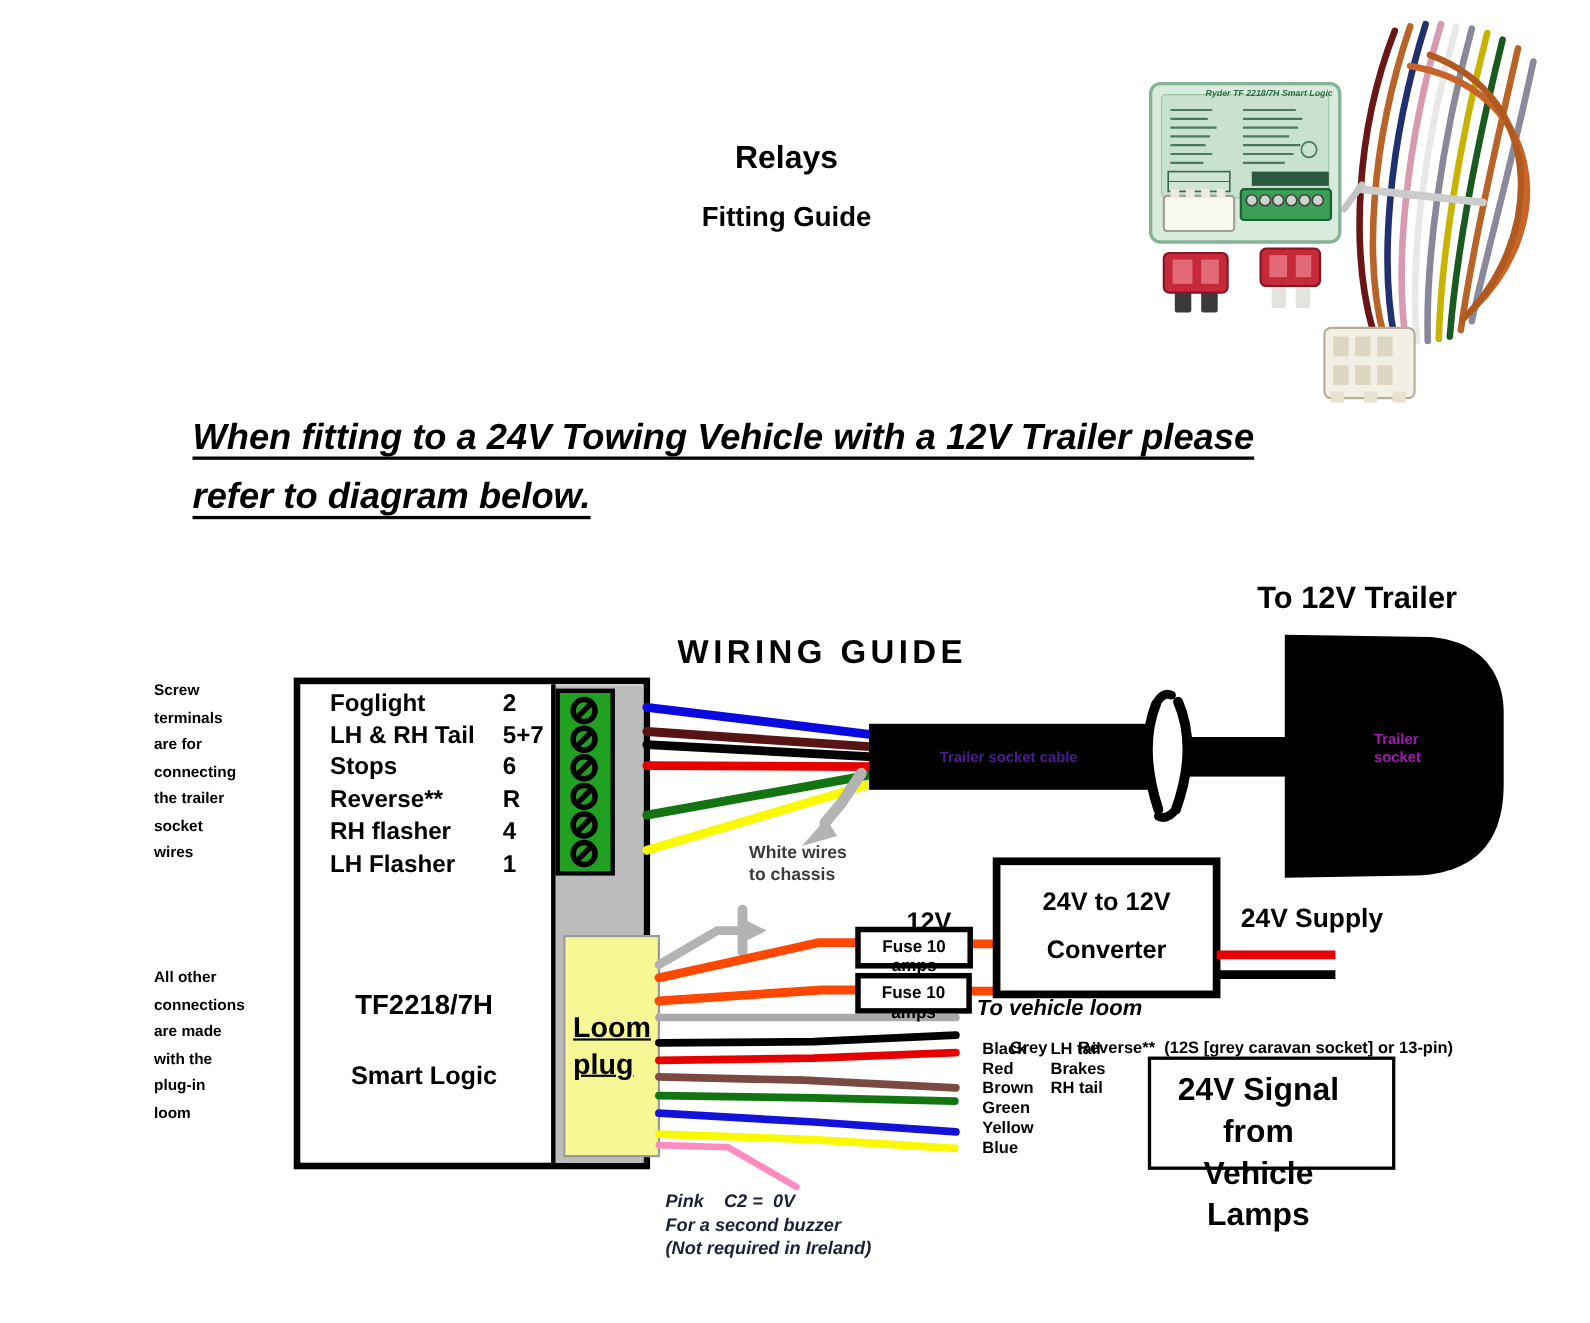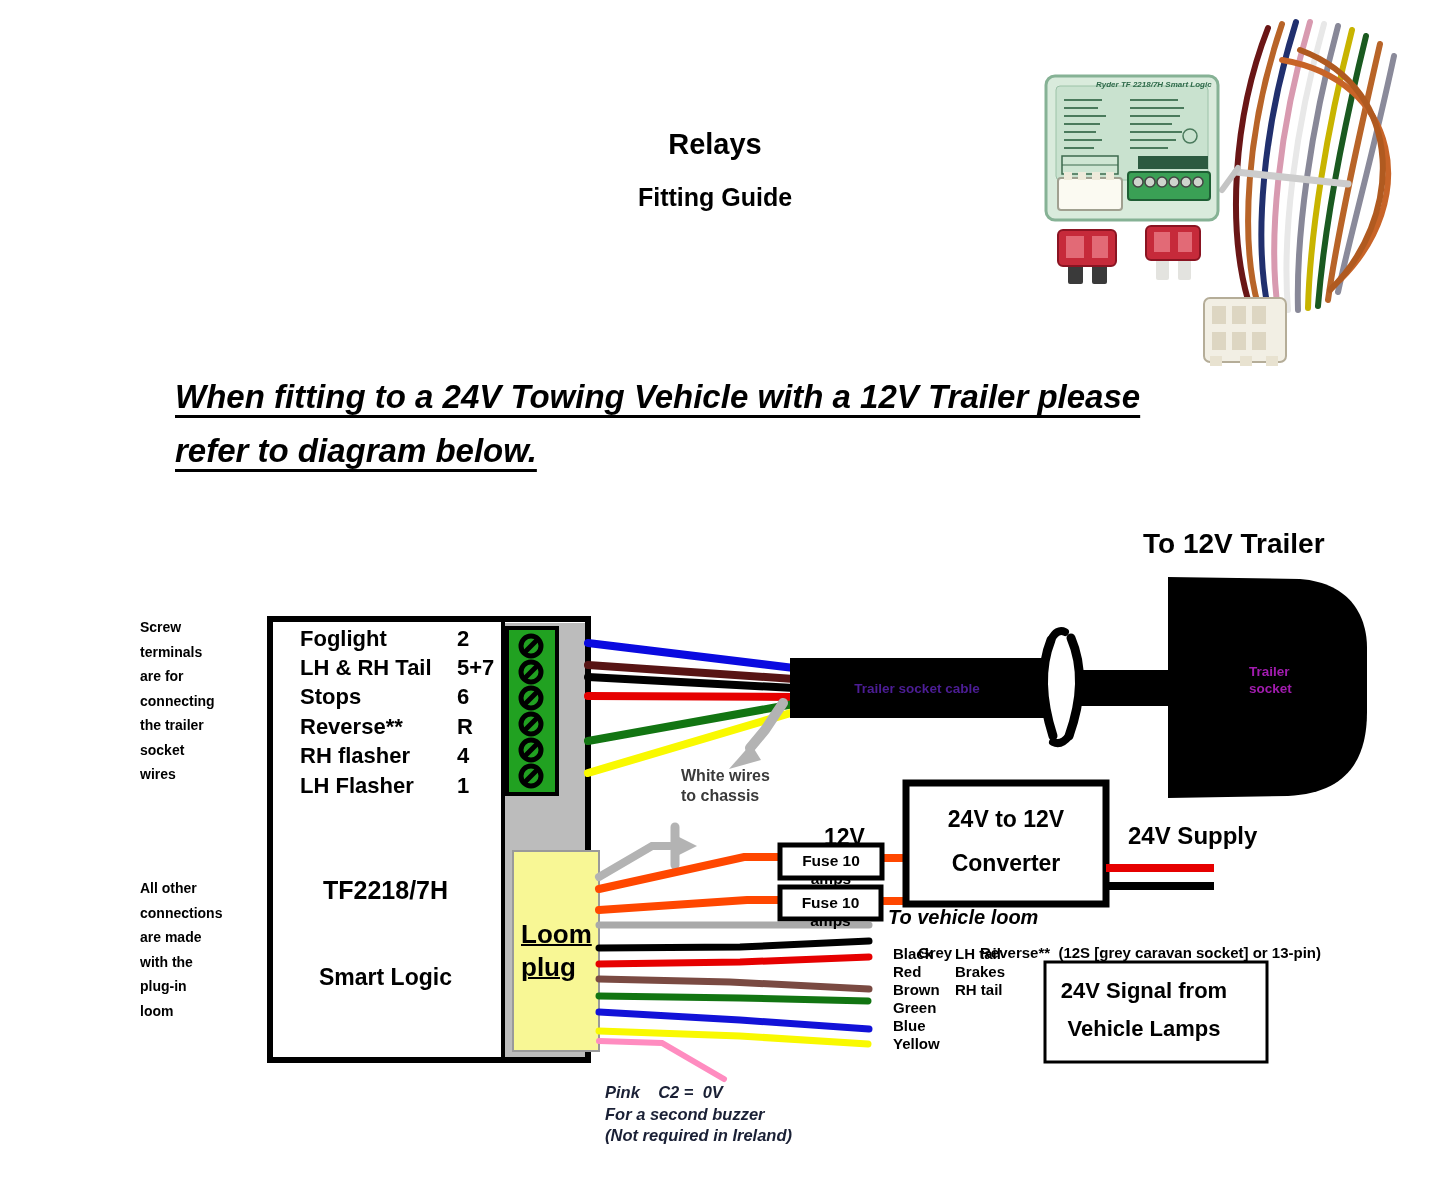--- a/index.html
+++ b/index.html
@@ -25,21 +25,21 @@
   .v12{font-size:23px;font-weight:600;}
   .fuselbl{font-size:15.5px;font-weight:bold;text-align:center;}
   .convlbl{font-size:23px;font-weight:bold;text-align:center;line-height:44px;width:200px;}
   .supply{font-size:24px;font-weight:600;}
   .cablelbl{font-size:13.5px;font-weight:bold;color:#4c1d95;text-align:center;width:250px;}
   .socketlbl{font-size:13.5px;font-weight:bold;color:#a21caf;line-height:17px;}
   .trailerhdr{font-size:28px;font-weight:bold;}
   .vloomhdr{font-size:20px;font-weight:bold;font-style:italic;}
   .vloomrow{font-size:15px;font-weight:bold;height:18px;}
   .vloomcolor{display:inline-block;width:62px;}
-  .signal{font-size:22px;font-weight:600;text-align:center;line-height:38px;width:198px;}
+  .signal{font-size:29px;font-weight:600;text-align:center;line-height:38px;width:198px;}
   .pinknote{font-size:16.5px;font-weight:bold;font-style:italic;line-height:21.5px;color:#1a2035;}
   .photolbl{font-size:8px;font-weight:bold;font-style:italic;color:#2e6a4a;}
 </style>
 </head>
 <body>
 
 <div id="page">
 
   <svg class="abs" style="left:0;top:0;" width="1445" height="1203" viewBox="0 0 1445 1203">
 
@@ -221,20 +221,21 @@
   </svg>
 
   <div class="abs ttl2" style="left:315px;top:128px;width:800px;text-align:center;">Relays</div>
   <div class="abs ttl3" style="left:315px;top:183px;width:800px;text-align:center;">Fitting Guide</div>
 
   <div class="abs photolbl" style="left:1096px;top:80px;">Ryder TF 2218/7H Smart Logic</div>
 
   <div class="abs notice" style="left:175px;top:378px;">When fitting to a 24V Towing Vehicle with a 12V Trailer please</div>
   <div class="abs notice" style="left:175px;top:432px;">refer to diagram below.</div>
 
+  <div class="abs wgt" style="left:616px;top:577px;">WIRING GUIDE</div>
 
   <div class="abs trailerhdr" style="left:1143px;top:528px;">To 12V Trailer</div>
 
   <div class="abs leftnote pre" style="left:140px;top:615px;">Screw
 terminals
 are for
 connecting
 the trailer
 socket
 wires</div>
@@ -267,21 +268,21 @@
       <span class="termname">RH flasher</span>
       <span>4</span>
       </div>
     <div class="termrow">
       <span class="termname">LH Flasher</span>
       <span>1</span>
       </div>
   </div>
 
 
-  <div class="abs model1" style="left:278px;top:876px;">TF2218/7H</div>
+  <div class="abs model1" style="left:278px;top:900px;">TF2218/7H</div>
   <div class="abs model2" style="left:278px;top:964px;">Smart Logic</div>
 
   <div class="abs loomplug pre" style="left:521px;top:918px;">Loom
 plug</div>
 
   <div class="abs chassis pre" style="left:681px;top:766px;">White wires
 to chassis</div>
 
   <div class="abs cablelbl" style="left:792px;top:681px;">Trailer socket cable</div>
 
@@ -305,23 +306,23 @@
       <span class="vloomcolor">Grey</span><span class="pre">Reverse**  (12S [grey caravan socket] or 13-pin)</span></div>
     <div class="vloomrow">
       <span class="vloomcolor">Black</span><span>LH tail</span></div>
     <div class="vloomrow">
       <span class="vloomcolor">Red</span><span>Brakes</span></div>
     <div class="vloomrow">
       <span class="vloomcolor">Brown</span><span>RH tail</span></div>
     <div class="vloomrow">
       <span class="vloomcolor">Green</span><span></span></div>
     <div class="vloomrow">
+      <span class="vloomcolor">Yellow</span><span></span></div>
+    <div class="vloomrow">
       <span class="vloomcolor">Blue</span><span></span></div>
-    <div class="vloomrow">
-      <span class="vloomcolor">Yellow</span><span></span></div>
   </div>
 
   <div class="abs signal pre" style="left:1045px;top:972px;">24V Signal from
 Vehicle Lamps</div>
 
   <div class="abs pinknote pre" style="left:605px;top:1082px;">Pink    C2 =  0V
 For a second buzzer
 (Not required in Ireland)</div>
 
 </div>

